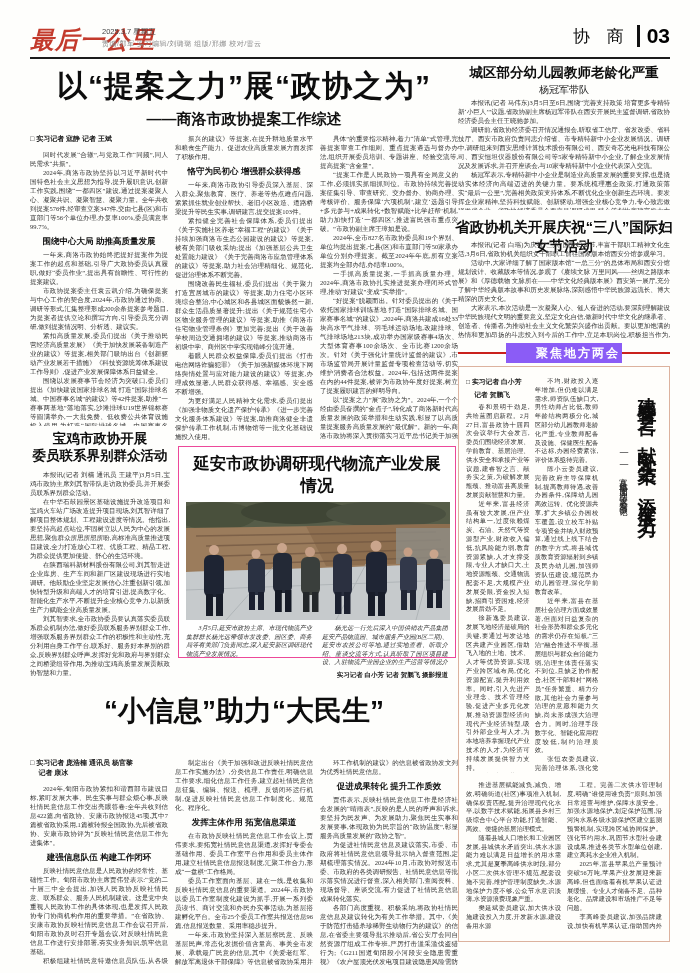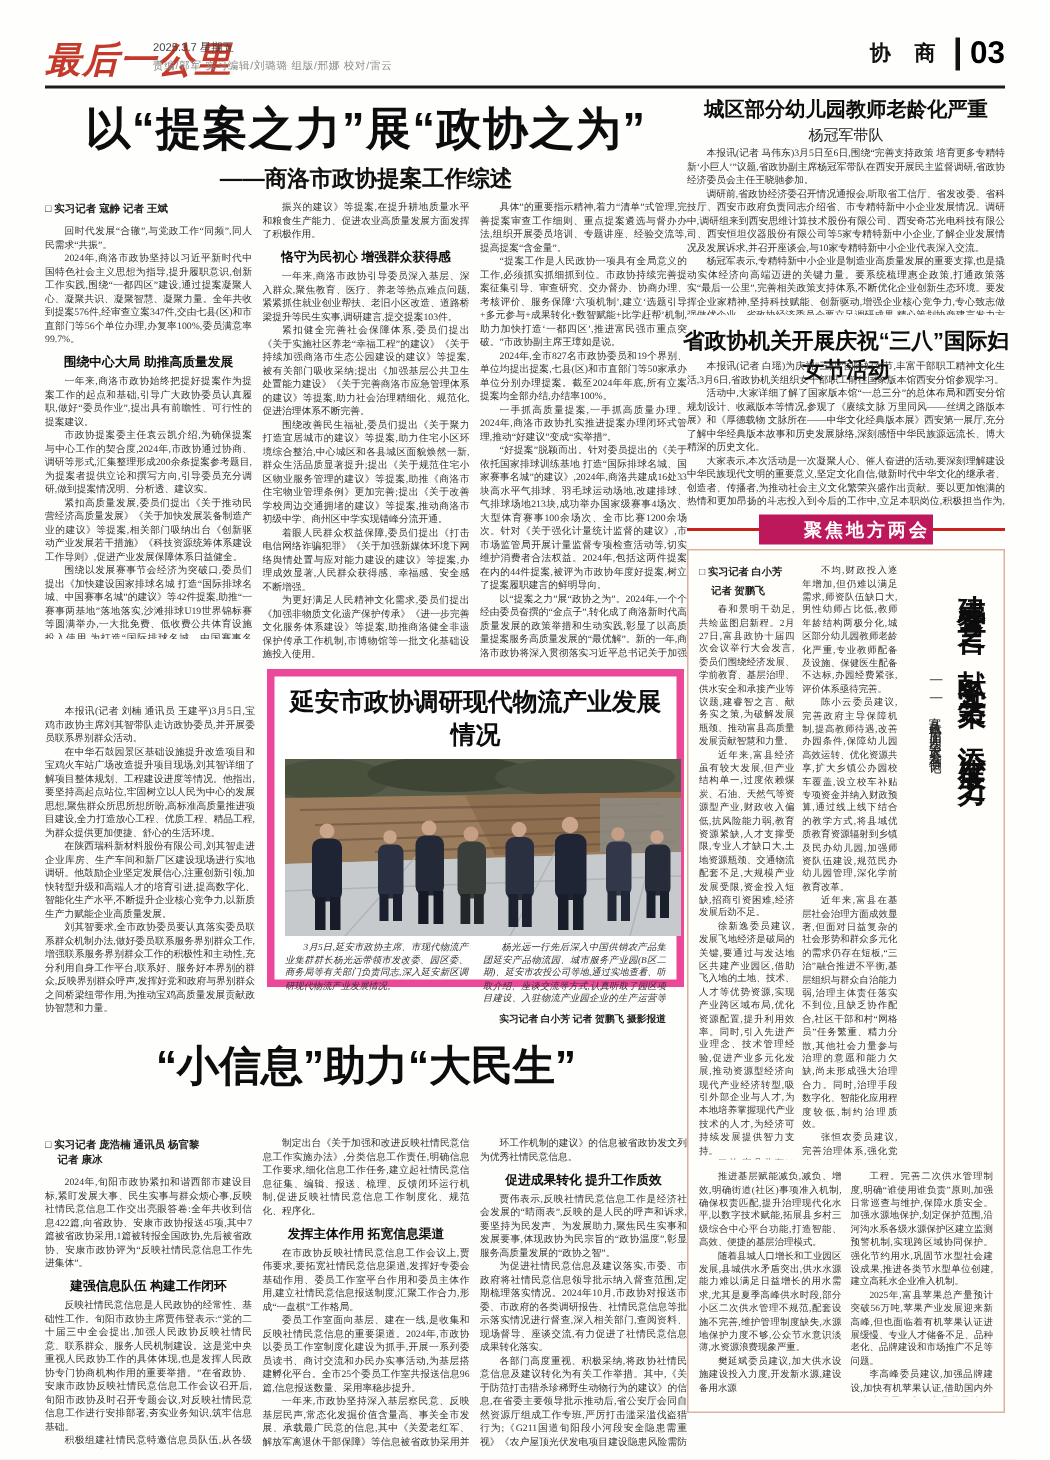--- a/index.html
+++ b/index.html
@@ -12,21 +12,21 @@
   
   .masthead { position:absolute; left:30px; top:24px; width:640px; height:32px; }
   .logo {
     position:absolute; left:0; top:0;
     font-family:"Liberation Serif", serif; font-weight:bold; font-style:italic;
     font-size:24px; color:#c33a2c; letter-spacing:1px;
   }
   .mast-date { position:absolute; left:72px; top:3px; font-size:7.5px; color:#444; font-family:"Liberation Sans",sans-serif; }
   .mast-staff { position:absolute; left:72px; top:15px; font-size:7px; color:#8a8a8a; font-family:"Liberation Sans",sans-serif; letter-spacing:0.5px; }
   .section-block { position:absolute; right:0; top:0; display:flex; align-items:center; gap:7px; font-family:"Liberation Sans",sans-serif; }
-  .section-name { font-size:14px; font-weight:bold; letter-spacing:6px; color:#111; }
+  .section-name { font-size:17px; font-weight:normal; letter-spacing:6px; color:#111; }
   .pgdiv { width:3px; height:22px; background:#111; }
   .page-no { font-size:21px; font-weight:bold; color:#000000; }
   .mast-rule { position:absolute; left:30px; top:57px; width:640px; height:2px; background:#1c1c1c; }
 
   
   .para { font-size:6.5px; line-height:9px; text-align:justify; text-indent:2em; color:#333; }
   .sub  { font-size:8.5px; line-height:12px; font-weight:bold; text-align:center;
           font-family:"Liberation Sans",sans-serif; color:#111; margin:4px 0 3px; }
   .byline { font-size:7px; font-weight:bold; font-family:"Liberation Sans",sans-serif; color:#222; margin-bottom:6px; }
   .colflow { overflow:hidden; }
@@ -40,21 +40,21 @@
   .main-cols .col { width:138px; height:100%; }
   .main-cols .col1 { height:292px; }
 
   
   .baoji-title { position:absolute; left:30px; top:430px; width:140px; text-align:center;
     font-family:"Liberation Sans",sans-serif; font-weight:bold; font-size:13.5px; line-height:17px; color:#0d0d0d; }
   .baoji-body { position:absolute; left:30px; top:470px; width:140px; height:230px; }
 
   
   .photo-box { position:absolute; left:178px; top:446px; width:278px; height:212px;
-    border:5px solid #ec4899; background:#fff; padding:6px 7px; }
+    border:1px solid #ec4899; background:#fff; padding:6px 7px; }
   .photo-title { text-align:center; font-family:"Liberation Sans",sans-serif; font-weight:bold;
     font-size:16.5px; color:#0d0d0d; margin-bottom:5px; }
   .photo-frame { width:264px; height:118px; overflow:hidden; background:#b9b4ac; }
   .photo-caption { margin-top:4px; column-count:2; column-gap:10px; height:46px; overflow:hidden; }
   .photo-caption .cap { font-size:6.2px; line-height:8.6px; text-align:justify; text-indent:2em; color:#333; font-style:italic; }
   .photo-credit { font-size:6.5px; font-weight:bold; text-align:right; color:#222; margin-top:1px; font-family:"Liberation Sans",sans-serif; }
 
   
   .xx-headline { position:absolute; left:30px; top:692px; width:428px; text-align:center;
     font-family:"Liberation Sans",sans-serif; font-weight:bold; font-size:28px; color:#0d0d0d; }
@@ -69,21 +69,21 @@
     font-family:"Liberation Sans",sans-serif; font-weight:bold; font-size:13.5px; color:#0d0d0d; }
   .r1-sub { position:absolute; left:458px; top:83px; width:212px; text-align:center;
     font-family:"Liberation Sans",sans-serif; font-size:10px; color:#222; }
   .r1-body { position:absolute; left:458px; top:98px; width:212px; height:112px; }
   .r2-title { position:absolute; left:452px; top:218px; width:224px; text-align:center;
     font-family:"Liberation Sans",sans-serif; font-weight:bold; font-size:14.5px; color:#0d0d0d; }
   .r2-body { position:absolute; left:458px; top:240px; width:212px; height:100px; }
 
   
   .focus-rule { position:absolute; left:458px; top:352px; width:212px; height:2px; background:#c9211c; }
-  .focus-banner { position:absolute; left:506px; top:343px; width:116px; height:20px; background:#be185d;
+  .focus-banner { position:absolute; left:506px; top:343px; width:116px; height:20px; background:#8b5cf6;
     color:#fff; font-family:"Liberation Sans",sans-serif; font-weight:bold; font-size:12px;
     display:flex; align-items:center; justify-content:center; letter-spacing:2px;padding-left:28px; }
   .focus-box { position:absolute; left:458px; top:366px; width:212px; height:576px;
     border:1px solid #dcb29e; background:#fffefb; padding:10px 7px 8px; }
   .fb-top { display:flex; height:396px; }
   .fb-colA, .fb-colB { width:64px; height:100%; overflow:hidden; }
   .fb-colA { margin-right:5px; } .fb-colB { margin-right:4px; }
   .fb-top .para { font-size:6.3px; line-height:8.8px; }
   .fb-byline { font-size:6.8px; margin-bottom:4px; line-height:9px; }
   .vtitle { width:60px; height:100%; writing-mode:vertical-rl; text-orientation:upright; padding-top:4px; }
@@ -139,20 +139,24 @@
     <div class="col colflow">
         <p class="para">具体”的重要指示精神,着力“清单”式管理,完善提案审查工作细则、重点提案遴选与督办办法,组织开展委员培训、专题讲座、经验交流等,提高提案“含金量”。</p>
         <p class="para">“提案工作是人民政协一项具有全局意义的工作,必须抓实抓细抓到位。市政协持续完善提案征集引导、审查研究、交办督办、协商办理、考核评价、服务保障‘六项机制’,建立‘选题引导+多元参与+成果转化+数智赋能+比学赶帮’机制,助力加快打造‘一都四区’,推进富民强市重点突破。”市政协副主席王璋如是说。</p>
         <p class="para">2024年,全市827名市政协委员和19个界别、单位均提出提案,七县(区)和市直部门等50家承办单位分别办理提案。截至2024年年底,所有立案提案均全部办结,办结率100%。</p>
         <p class="para">一手抓高质量提案,一手抓高质量办理。2024年,商洛市政协扎实推进提案办理闭环式管理,推动“好建议”变成“实举措”。</p>
         <p class="para">“好提案”脱颖而出。针对委员提出的《关于依托国家排球训练基地 打造“国际排球名城、国家赛事名城”的建议》,2024年,商洛共建成16处33块高水平气排球、羽毛球运动场地,改建排球、气排球场地213块,成功举办国家级赛事4场次、大型体育赛事100余场次、全市比赛1200余场次。针对《关于强化计量统计监督的建议》,市市场监管局开展计量监督专项检查活动等,切实维护消费者合法权益。2024年,包括这两件提案在内的44件提案,被评为市政协年度好提案,树立了提案履职建言的鲜明导向。</p>
         <p class="para">以“提案之力”展“政协之为”。2024年,一个个经由委员奋撰的“金点子”,转化成了商洛新时代高质量发展的政策举措和生动实践,彰显了以高质量提案服务高质量发展的“最优解”。新的一年,商洛市政协将深入贯彻落实习近平总书记关于加强和改进人民政协工作的重要思想,围绕全市大局,真抓实干,推动全市政协提案工作迈上新台阶,助力打造“一都四区”,奋力谱写商洛高质量发展新篇章。</p>
       </div>
   </div>
 
+  <div class="baoji-title">
+    <div>宝鸡市政协开展</div>
+    <div>委员联系界别群众活动</div>
+  </div>
   <div class="baoji-body colflow">
       <p class="para">本报讯(记者 刘楠 通讯员 王建平)3月5日,宝鸡市政协主席刘其智带队走访政协委员,并开展委员联系界别群众活动。</p>
       <p class="para">在中华石鼓园景区基础设施提升改造项目和宝鸡火车站广场改造提升项目现场,刘其智详细了解项目整体规划、工程建设进度等情况。他指出,要坚持高起点站位,牢固树立以人民为中心的发展思想,聚焦群众所思所想所盼,高标准高质量推进项目建设,全力打造放心工程、优质工程、精品工程,为群众提供更加便捷、舒心的生活环境。</p>
       <p class="para">在陕西瑞科新材料股份有限公司,刘其智走进企业库房、生产车间和新厂区建设现场进行实地调研。他鼓励企业坚定发展信心,注重创新引领,加快转型升级和高端人才的培育引进,提高数字化、智能化生产水平,不断提升企业核心竞争力,以新质生产力赋能企业高质量发展。</p>
       <p class="para">刘其智要求,全市政协委员要认真落实委员联系群众机制办法,做好委员联系服务界别群众工作,增强联系服务界别群众工作的积极性和主动性,充分利用自身工作平台,联系好、服务好本界别的群众,反映界别群众呼声,发挥好党和政府与界别群众之间桥梁纽带作用,为推动宝鸡高质量发展贡献政协智慧和力量。</p>
     </div>
 
   <div class="photo-box">
     <div class="photo-title">延安市政协调研现代物流产业发展情况</div>
     <div class="photo-frame">

